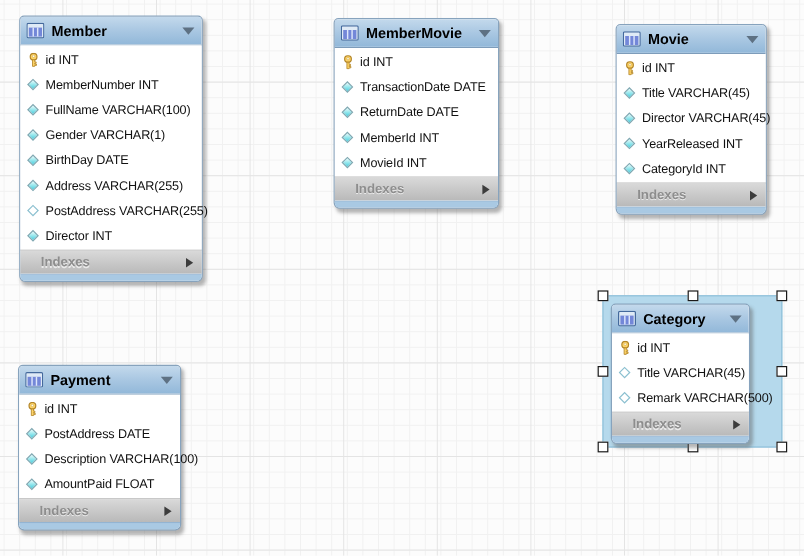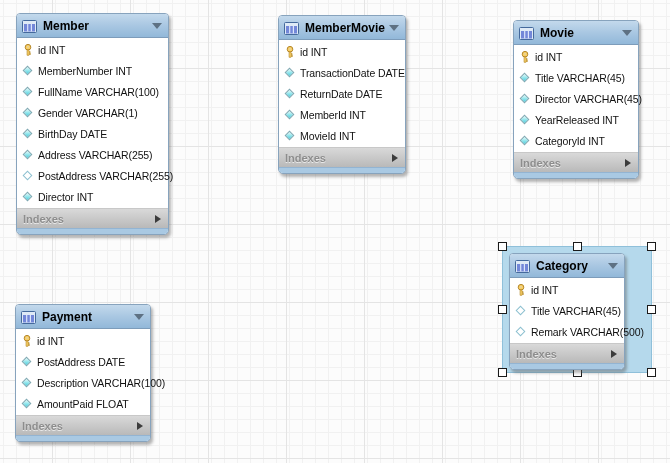--- a/index.html
+++ b/index.html
@@ -46,21 +46,21 @@
   .diamond {
     width:7px; height:7px; flex:none;
     transform:rotate(45deg);
     background:linear-gradient(135deg, #eafdfd 0%, #9fe9ee 45%, #49cede 100%);
     border:1px solid #7fa8b2;
   }
   .diamond.hollow { background:#fff; border-color:#8cc0d0; }
   .row-label { font-size:10.5px; color:#111; white-space:nowrap; letter-spacing:-0.1px; }
   .t-footer {
     height:20px; display:flex; align-items:center;
-    padding:0 7px 0 6px;
+    padding:0 7px 0 17px;
     background:linear-gradient(to bottom, #d9d9d9 0%, #c9c9c9 50%, #b9b9b9 100%);
     border-top:1px solid #c8c8c8;
   }
   .f-label {
     font-size:11px; font-weight:bold; color:#8d8d8d;
     text-shadow:0 1px 0 rgba(255,255,255,0.65);
   }
   .f-arrow {
     margin-left:auto; width:0; height:0;
     border-top:4px solid transparent; border-bottom:4px solid transparent;
@@ -183,21 +183,21 @@
         <span class="row-label">Director INT</span>
       </div>
   </div>
   <div class="t-footer">
     <span class="f-label">Indexes</span>
     <span class="f-arrow"></span>
   </div>
   <div class="t-bottom"></div>
 </div>
 
-<div class="table" style="left:278px; top:15px; width:128px;">
+<div class="table" style="left:278px; top:15px; width:138px;">
   <div class="t-header">
     <span class="t-icon"><svg width="15" height="13">
           <use href="#tbl-icon"></use>
         </svg></span>
     <span class="t-title">MemberMovie</span>
     <span class="t-collapse"></span>
   </div>
   <div class="t-body">
     <div class="row">
         <span class="icon-cell">

